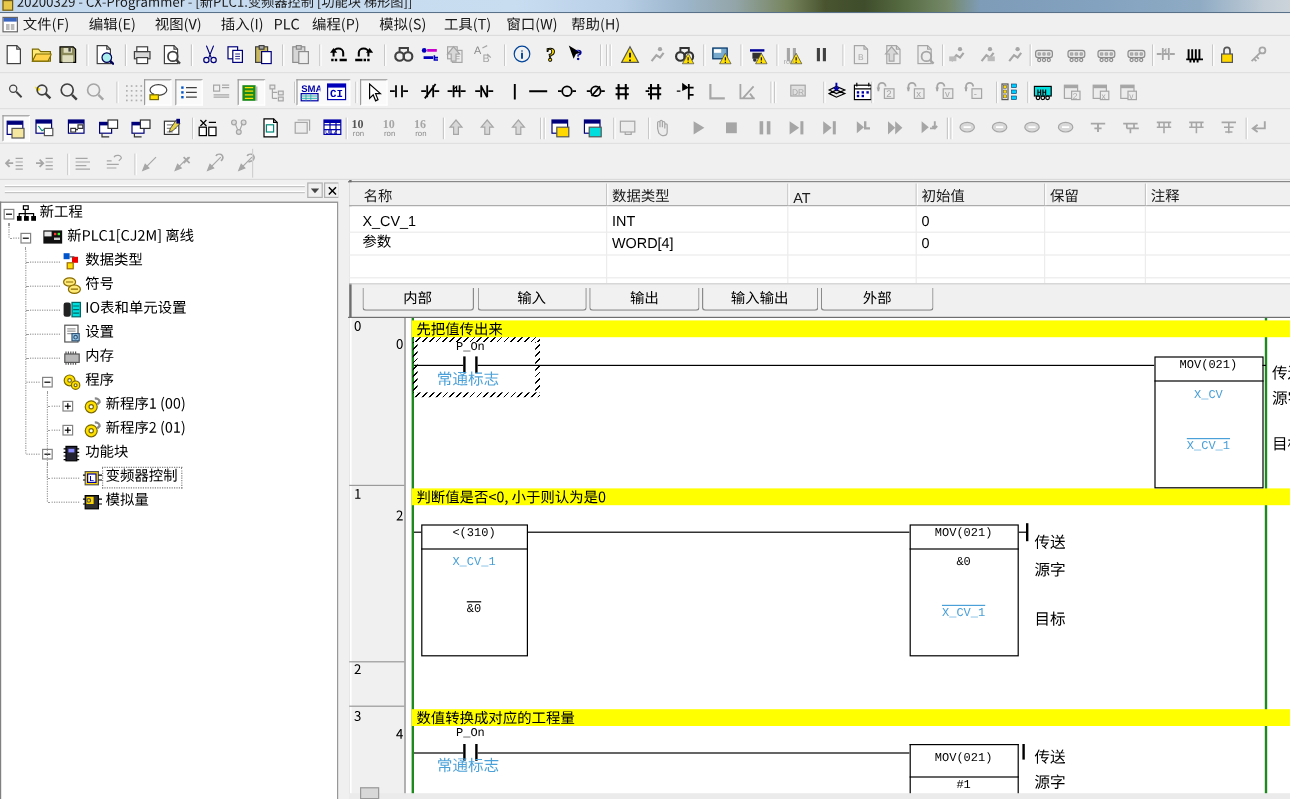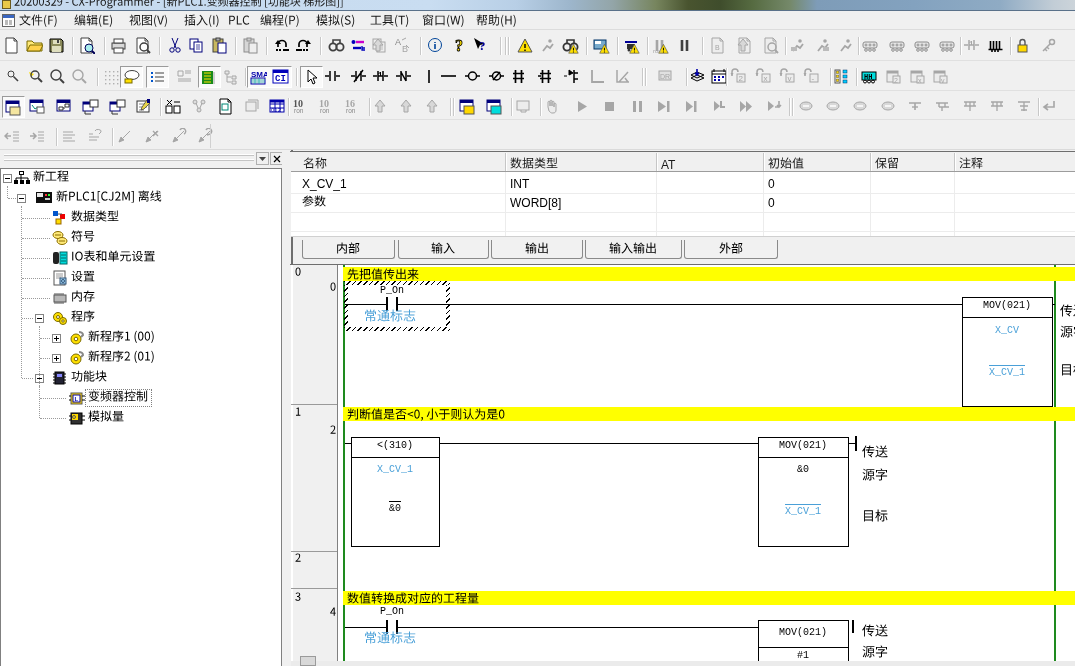--- a/index.html
+++ b/index.html
@@ -1439,21 +1439,21 @@
     </svg>
 <svg style="position:absolute;left:959px;top:157px" width="26" height="16">
       <path d="M1.1 1.3C1.9 1.6 2.9 2.2 3.4 2.6L3.9 1.9C3.4 1.5 2.4 1 1.6 0.6ZM0.5 4.6C1.3 5 2.2 5.5 2.7 5.9L3.2 5.1C2.7 4.8 1.7 4.2 1 3.9ZM0.9 10.8 1.6 11.4C2.3 10.3 3.2 8.8 3.8 7.5L3.1 6.9C2.4 8.3 1.5 9.9 0.9 10.8ZM6.6 0.7C7 1.4 7.4 2.2 7.6 2.7L8.4 2.4C8.3 1.8 7.8 1 7.4 0.4ZM4 2.8V3.6H7.2V6.3H4.5V7.2H7.2V10.3H3.6V11.1H11.5V10.3H8.1V7.2H10.8V6.3H8.1V3.6H11.3V2.8ZM12.7 2.6C13.1 3.1 13.4 3.8 13.6 4.3L14.2 4C14.1 3.6 13.7 2.9 13.3 2.3ZM16.6 2.2C16.4 2.7 16 3.6 15.7 4L16.3 4.2C16.6 3.8 17 3.1 17.3 2.4ZM17.6 1.1V1.9H18.1C18.5 2.7 19.1 3.4 19.7 4.1C18.8 4.6 17.9 5 17 5.3V4.8H15.4V1.7C16.1 1.6 16.7 1.4 17.2 1.3L16.7 0.6C15.7 0.9 14 1.1 12.5 1.2C12.6 1.4 12.7 1.7 12.7 1.9C13.3 1.9 13.9 1.8 14.6 1.8V4.8H12.6V5.6H14.4C13.9 6.8 13.1 8.2 12.4 8.9C12.5 9.1 12.7 9.5 12.8 9.8C13.4 9.1 14.1 8 14.6 6.9V11.5H15.4V6.7C15.9 7.2 16.4 7.8 16.6 8.2L17.2 7.5C16.9 7.2 15.8 6.1 15.4 5.7V5.6H17V5.3C17.1 5.5 17.3 5.8 17.4 6C18.4 5.7 19.4 5.2 20.3 4.6C21.2 5.2 22.2 5.7 23.2 6C23.3 5.8 23.5 5.4 23.7 5.3C22.7 5 21.8 4.6 21 4.1C22 3.4 22.8 2.4 23.3 1.4L22.8 1.1L22.6 1.1ZM22.1 1.9C21.6 2.5 21 3.1 20.4 3.6C19.8 3.1 19.3 2.5 18.9 1.9ZM19.9 5.7V6.7H17.7V7.5H19.9V8.8H17.2V9.6H19.9V11.5H20.8V9.6H23.4V8.8H20.8V7.5H22.9V6.7H20.8V5.7Z" fill="#1a1a1a"></path>
     </svg>
 <div style="position:absolute;left:302px;top:177px;font:12px 'Liberation Sans',sans-serif;color:#000;white-space:nowrap">X_CV_1</div>
 <div style="position:absolute;left:510px;top:177px;font:12px 'Liberation Sans',sans-serif;color:#000;white-space:nowrap">INT</div>
 <div style="position:absolute;left:768px;top:177px;font:12px 'Liberation Sans',sans-serif;color:#000;white-space:nowrap">0</div>
 <svg style="position:absolute;left:302px;top:195px" width="26" height="16">
       <path d="M6.6 5.7C5.8 6.3 4.2 6.9 3 7.2C3.3 7.3 3.5 7.6 3.6 7.8C4.8 7.4 6.4 6.8 7.3 6.1ZM7.6 7.2C6.6 7.9 4.6 8.6 2.9 8.9C3 9.1 3.3 9.4 3.4 9.6C5.2 9.2 7.2 8.5 8.4 7.5ZM9.1 8.4C7.8 9.7 5.1 10.5 2.1 10.8C2.3 11 2.5 11.3 2.6 11.5C5.6 11.2 8.4 10.3 9.9 8.8ZM2.1 3.5C2.4 3.4 2.8 3.3 4.8 3.2C4.7 3.6 4.5 4 4.3 4.4H0.6V5.2H3.7C2.8 6.2 1.7 7 0.5 7.5C0.7 7.7 1 8.1 1.2 8.2C2.6 7.5 3.9 6.5 4.8 5.2H7.3C8.2 6.4 9.6 7.6 11 8.2C11.1 7.9 11.4 7.6 11.6 7.4C10.4 7 9.1 6.1 8.3 5.2H11.4V4.4H5.3C5.5 4 5.7 3.6 5.9 3.2L9.2 3C9.5 3.3 9.8 3.6 10 3.8L10.7 3.3C10.1 2.5 8.7 1.5 7.6 0.8L6.9 1.3C7.4 1.6 7.9 2 8.4 2.3L3.7 2.5C4.5 2 5.3 1.5 6 0.9L5.2 0.4C4.3 1.3 3.1 2 2.7 2.2C2.4 2.4 2.1 2.6 1.9 2.6C2 2.8 2.1 3.3 2.1 3.5ZM17.3 0.7C17.1 1.2 16.7 1.9 16.4 2.3L17 2.6C17.3 2.2 17.7 1.6 18.1 1ZM13.1 1C13.4 1.5 13.7 2.2 13.8 2.6L14.5 2.3C14.4 1.9 14.1 1.2 13.7 0.8ZM16.9 7.4C16.6 8.1 16.3 8.6 15.8 9C15.3 8.8 14.9 8.6 14.4 8.4C14.6 8.1 14.8 7.8 15 7.4ZM13.3 8.7C13.9 9 14.6 9.3 15.2 9.6C14.4 10.1 13.5 10.5 12.5 10.7C12.6 10.9 12.8 11.2 12.9 11.4C14 11.1 15 10.7 15.9 10C16.3 10.2 16.7 10.4 16.9 10.6L17.5 10C17.2 9.9 16.9 9.6 16.5 9.4C17.1 8.7 17.6 7.9 17.9 6.9L17.4 6.6L17.3 6.7H15.3L15.6 6.1L14.8 5.9C14.7 6.2 14.6 6.4 14.5 6.7H12.8V7.4H14.1C13.8 7.9 13.6 8.4 13.3 8.7ZM15.1 0.5V2.7H12.6V3.5H14.8C14.2 4.2 13.3 5 12.5 5.3C12.6 5.5 12.9 5.8 13 6C13.7 5.6 14.5 5 15.1 4.2V5.7H15.9V4.1C16.5 4.5 17.2 5.1 17.5 5.3L18 4.7C17.7 4.5 16.7 3.8 16.1 3.5H18.4V2.7H15.9V0.5ZM19.5 0.6C19.2 2.7 18.7 4.7 17.8 6C18 6.1 18.3 6.4 18.5 6.5C18.8 6.1 19 5.5 19.3 5C19.5 6.1 19.9 7.2 20.3 8.2C19.7 9.3 18.7 10.2 17.4 10.8C17.6 11 17.8 11.4 17.9 11.6C19.1 10.9 20.1 10.1 20.8 9C21.4 10 22.1 10.8 23.1 11.4C23.2 11.2 23.5 10.9 23.7 10.7C22.7 10.2 21.9 9.3 21.3 8.2C21.9 6.9 22.3 5.4 22.6 3.6H23.4V2.8H20C20.1 2.1 20.3 1.4 20.4 0.7ZM21.7 3.6C21.5 5 21.2 6.2 20.8 7.2C20.3 6.2 20 4.9 19.8 3.6Z" fill="#000"></path>
     </svg>
-<div style="position:absolute;left:510px;top:196px;font:12px 'Liberation Sans',sans-serif;color:#000;white-space:nowrap">WORD[8]</div>
+<div style="position:absolute;left:510px;top:196px;font:12px 'Liberation Sans',sans-serif;color:#000;white-space:nowrap">WORD[4]</div>
 <div style="position:absolute;left:768px;top:196px;font:12px 'Liberation Sans',sans-serif;color:#000;white-space:nowrap">0</div>
 <div style="position:absolute;left:291px;top:236px;width:784px;height:1px;background:#d0d0d0"></div>
 <div style="position:absolute;left:302px;top:240px;width:93px;height:19px;background:#f1f1f1;border:1px solid #8a8a8a;border-top:none;border-radius:0 0 3px 3px"></div>
 <svg style="position:absolute;left:336px;top:242px" width="26" height="16">
       <path d="M1.2 2.5V11.5H2.1V3.4H5.5C5.5 5 5 7 2.4 8.4C2.6 8.6 2.9 8.9 3 9.1C4.7 8.1 5.5 7 6 5.9C7.1 6.9 8.3 8.1 8.9 8.9L9.6 8.4C8.9 7.5 7.4 6 6.3 5C6.4 4.5 6.4 3.9 6.5 3.4H9.9V10.3C9.9 10.5 9.9 10.6 9.6 10.6C9.4 10.6 8.6 10.6 7.7 10.6C7.9 10.8 8 11.3 8.1 11.5C9.1 11.5 9.9 11.5 10.3 11.4C10.7 11.2 10.8 10.9 10.8 10.3V2.5H6.5V0.5H5.6V2.5ZM13.7 3C14 3.7 14.3 4.5 14.4 5.1L15.3 4.9C15.2 4.3 14.8 3.5 14.5 2.8ZM19.5 1.1V11.5H20.3V1.9H22.3C21.9 2.9 21.5 4.2 21 5.2C22.1 6.3 22.4 7.2 22.4 7.9C22.4 8.3 22.3 8.7 22.1 8.8C21.9 8.9 21.8 9 21.6 9C21.3 9 21 9 20.7 8.9C20.8 9.2 20.9 9.6 20.9 9.8C21.3 9.8 21.6 9.8 21.9 9.8C22.2 9.7 22.5 9.7 22.7 9.5C23.1 9.3 23.2 8.7 23.2 8C23.2 7.2 23 6.2 21.9 5.1C22.4 4 23 2.6 23.4 1.5L22.8 1.1L22.6 1.1ZM15 0.6C15.1 1 15.3 1.5 15.5 1.9H13V2.7H18.6V1.9H16.4C16.3 1.5 16 0.9 15.8 0.4ZM17.2 2.8C17 3.5 16.6 4.5 16.3 5.1H12.6V6H18.9V5.1H17.2C17.5 4.5 17.8 3.7 18.1 3ZM13.3 7.1V11.4H14.2V10.9H17.4V11.4H18.3V7.1ZM14.2 10.1V7.9H17.4V10.1Z" fill="#000"></path>
     </svg>
 <div style="position:absolute;left:398px;top:240px;width:91px;height:19px;background:#f1f1f1;border:1px solid #8a8a8a;border-top:none;border-radius:0 0 3px 3px"></div>
 <svg style="position:absolute;left:431px;top:242px" width="26" height="16">
       <path d="M8.8 5.2V9.5H9.5V5.2ZM10.3 4.8V10.5C10.3 10.6 10.3 10.7 10.2 10.7C10 10.7 9.5 10.7 9 10.7C9.1 10.9 9.2 11.2 9.2 11.4C9.9 11.4 10.4 11.4 10.7 11.3C11 11.1 11.1 10.9 11.1 10.5V4.8ZM0.9 6.6C0.9 6.5 1.3 6.4 1.7 6.4H2.6V8.1C1.8 8.3 1.1 8.4 0.5 8.6L0.7 9.4L2.6 8.9V11.5H3.4V8.7L4.4 8.4L4.3 7.7L3.4 7.9V6.4H4.4V5.6H3.4V3.8H2.6V5.6H1.6C1.9 4.8 2.2 3.8 2.4 2.7H4.4V1.9H2.6C2.7 1.5 2.8 1.1 2.8 0.6L2 0.5C1.9 1 1.9 1.5 1.8 1.9H0.6V2.7H1.6C1.4 3.7 1.2 4.5 1.1 4.9C0.9 5.4 0.8 5.8 0.6 5.8C0.7 6 0.8 6.4 0.9 6.6ZM7.9 0.4C7.1 1.7 5.6 2.9 4.2 3.6C4.4 3.7 4.6 4 4.8 4.2C5.1 4.1 5.4 3.9 5.7 3.7V4.2H10.2V3.6C10.5 3.8 10.8 3.9 11.1 4.1C11.2 3.9 11.5 3.6 11.7 3.4C10.4 2.9 9.3 2.2 8.4 1.2L8.6 0.8ZM6.1 3.4C6.7 2.9 7.4 2.4 7.9 1.8C8.5 2.4 9.2 3 9.9 3.4ZM7.4 5.7V6.6H5.7V5.7ZM5 5V11.5H5.7V9H7.4V10.6C7.4 10.7 7.3 10.7 7.2 10.7C7.1 10.7 6.8 10.7 6.4 10.7C6.6 10.9 6.6 11.2 6.7 11.4C7.2 11.4 7.6 11.4 7.8 11.3C8.1 11.2 8.1 11 8.1 10.6V5ZM5.7 7.3H7.4V8.3H5.7ZM15.5 1.5C16.3 2.1 16.9 2.7 17.5 3.5C16.7 6.9 15.2 9.3 12.5 10.7C12.7 10.9 13.2 11.3 13.3 11.4C15.8 10 17.3 7.8 18.2 4.7C19.5 7.1 20.4 9.9 23.1 11.4C23.2 11.1 23.4 10.6 23.6 10.4C19.6 8 19.9 3.5 16.1 0.7Z" fill="#000"></path>
     </svg>

